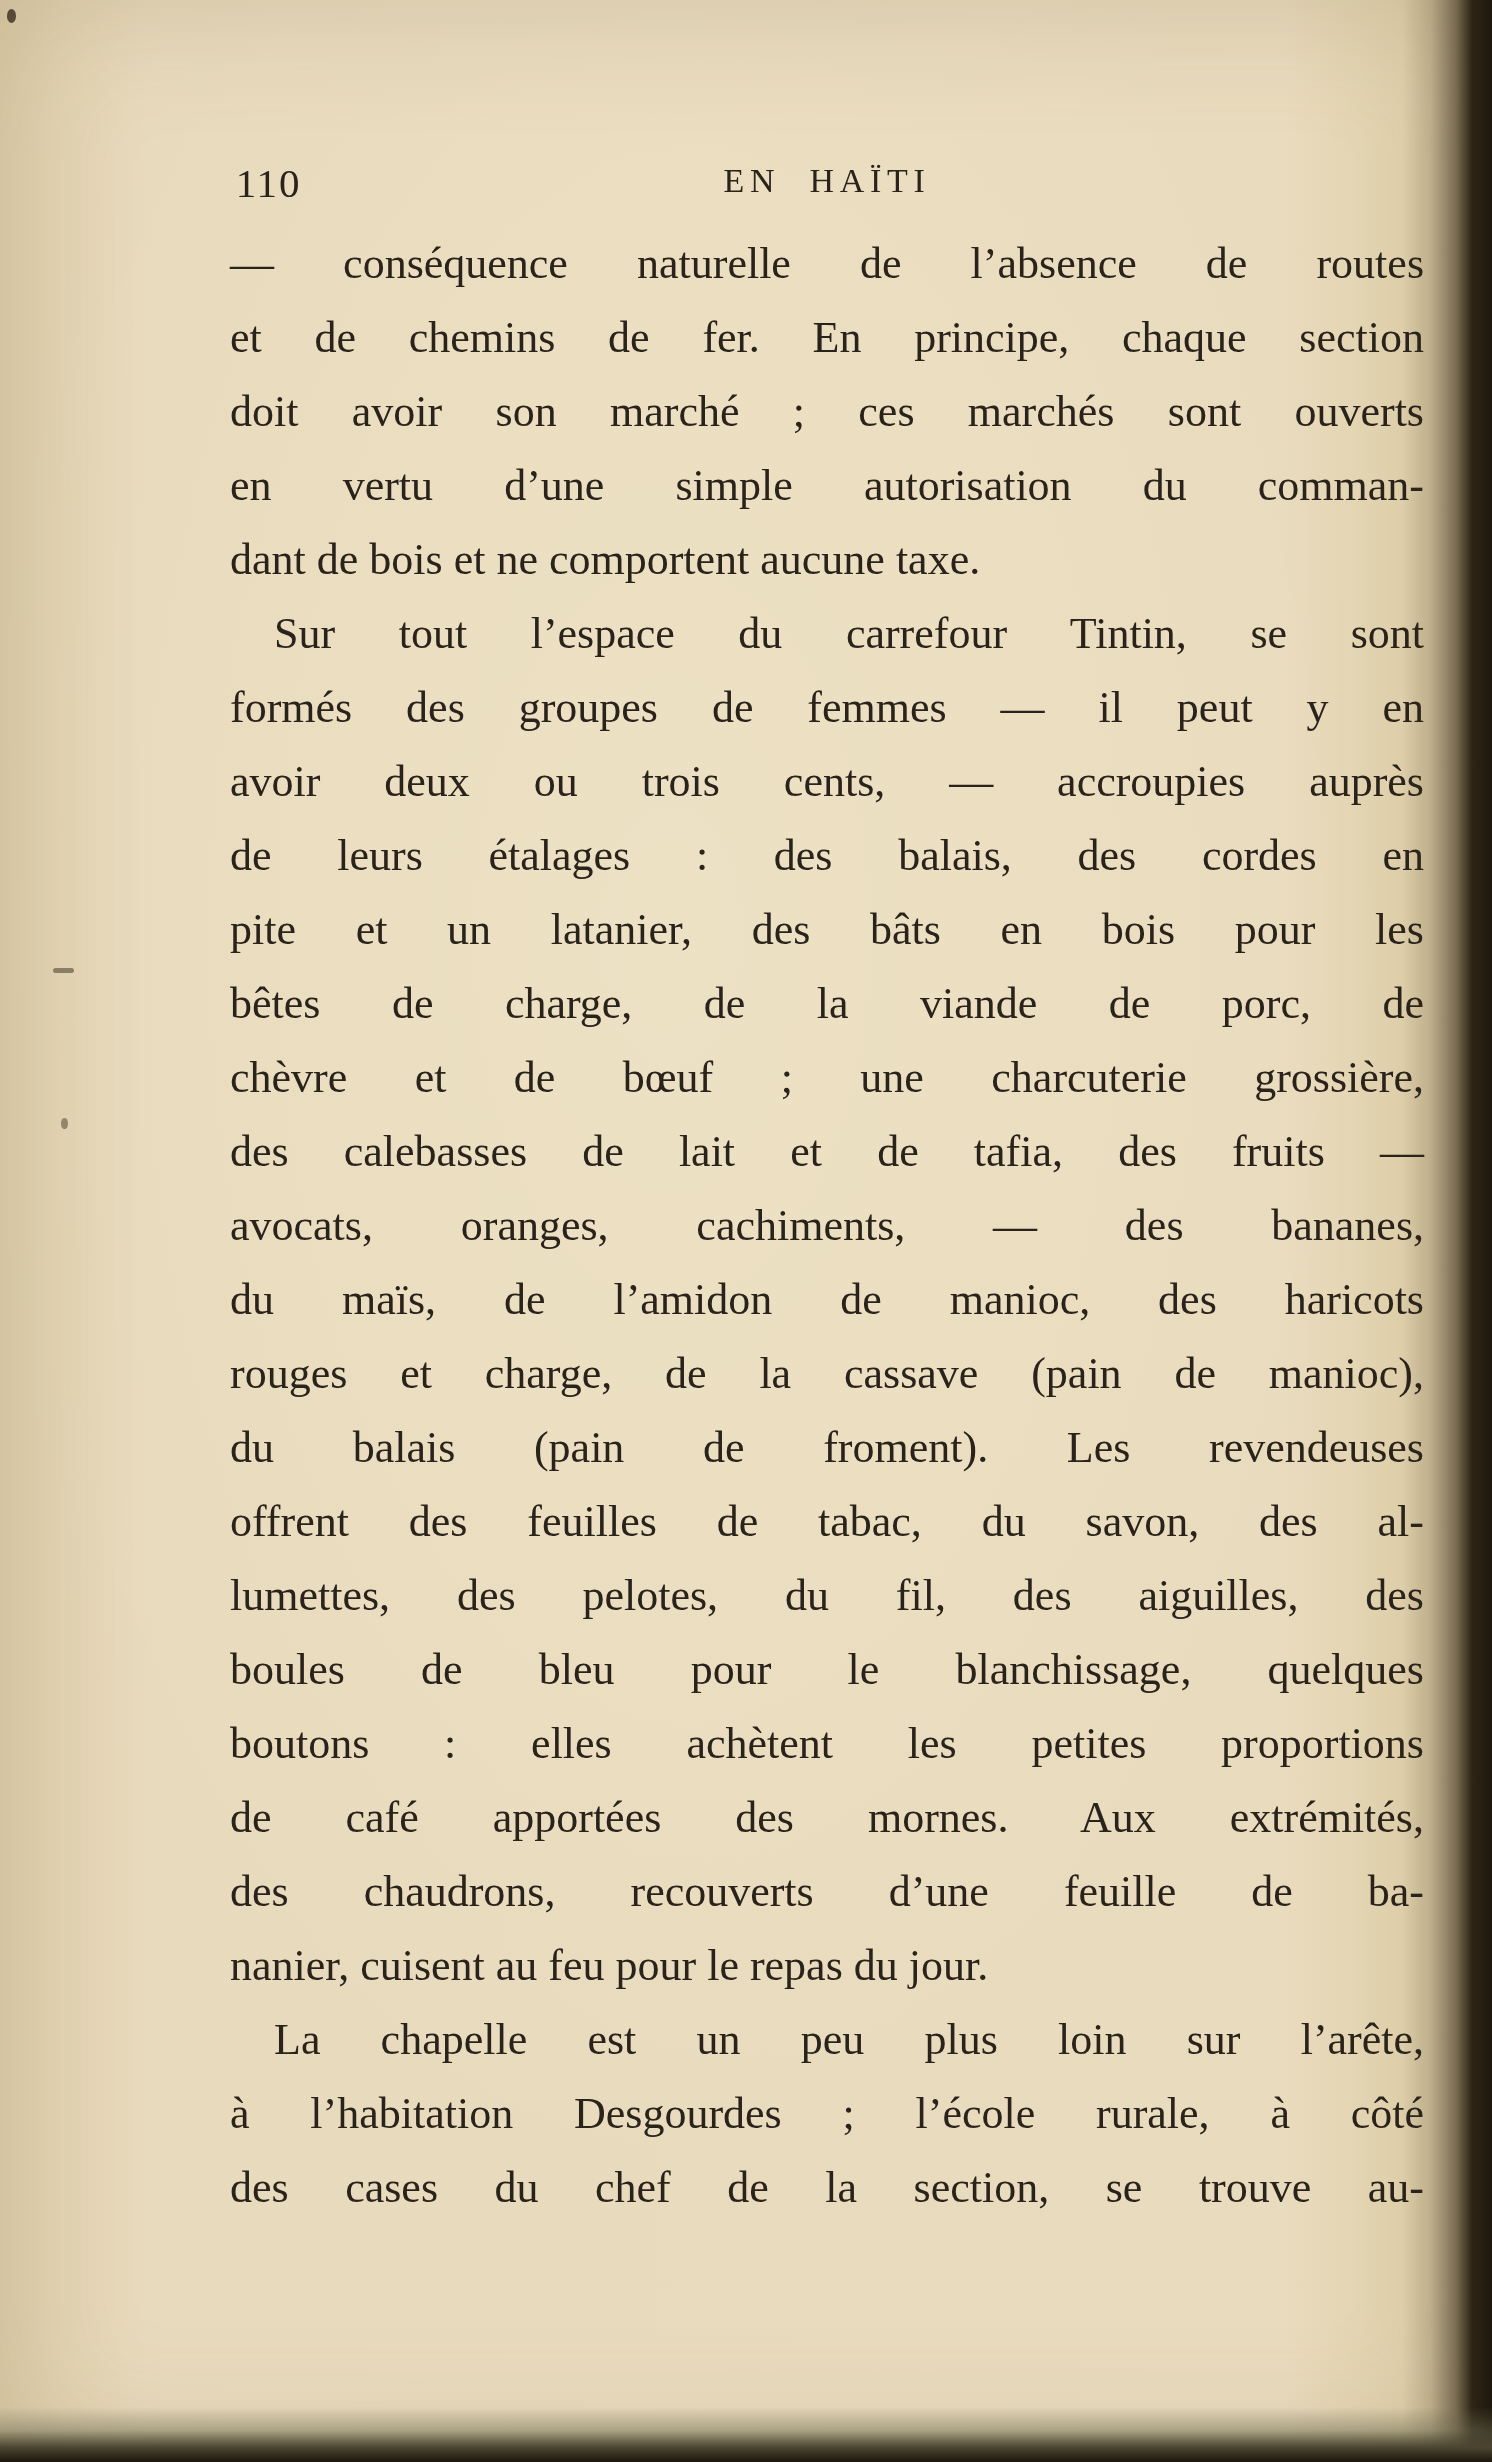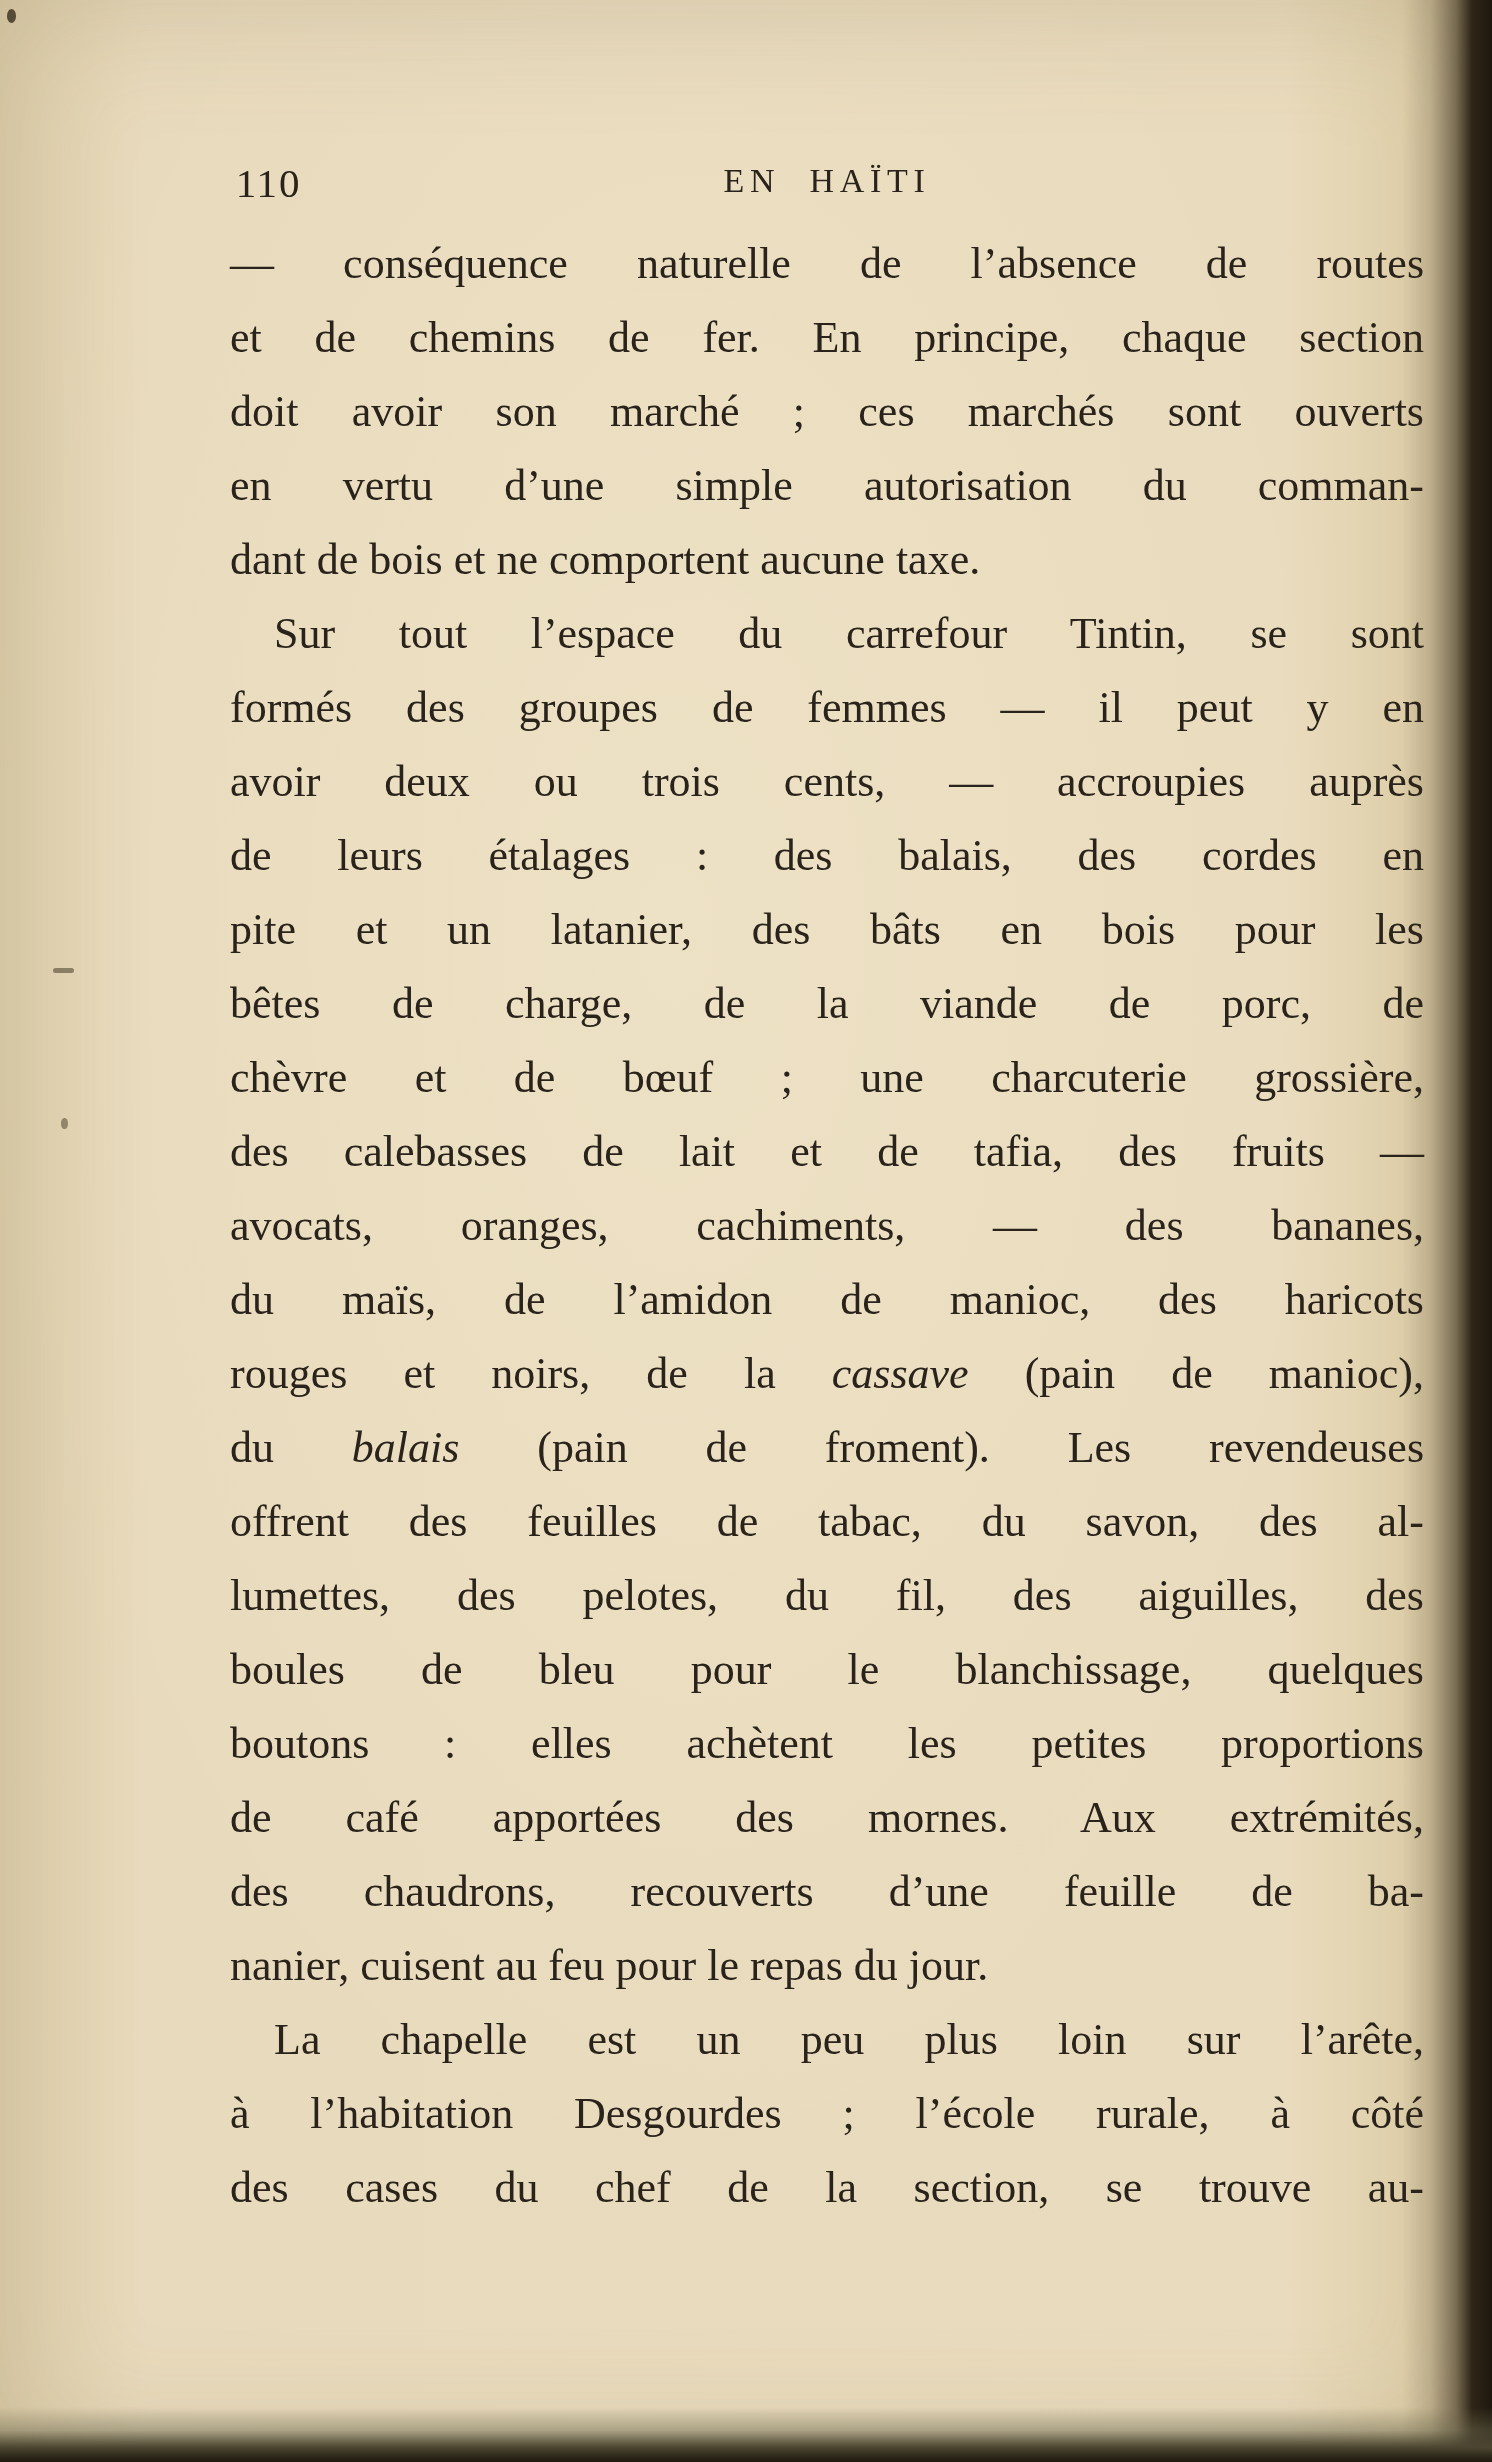--- a/index.html
+++ b/index.html
@@ -67,21 +67,20 @@
 
   .line.flush {
     text-align-last: left;
   }
 
   .line.indent {
     text-indent: 44px;
   }
 
   .italic {
-    font-style: italic;
   }
 
   .right-edge {
     position: absolute;
     top: 0;
     right: 0;
     width: 90px;
     height: 100%;
     background: linear-gradient(to right,
       rgba(60,48,30,0) 0%,
@@ -138,21 +137,21 @@
         <div class="line indent"><span>Sur tout l’espace du carrefour Tintin, se sont</span></div>
         <div class="line"><span>formés des groupes de femmes — il peut y en</span></div>
         <div class="line"><span>avoir deux ou trois cents, — accroupies auprès</span></div>
         <div class="line"><span>de leurs étalages : des balais, des cordes en</span></div>
         <div class="line"><span>pite et un latanier, des bâts en bois pour les</span></div>
         <div class="line"><span>bêtes de charge, de la viande de porc, de</span></div>
         <div class="line"><span>chèvre et de bœuf ; une charcuterie grossière,</span></div>
         <div class="line"><span>des calebasses de lait et de tafia, des fruits —</span></div>
         <div class="line"><span>avocats, oranges, cachiments, — des bananes,</span></div>
         <div class="line"><span>du maïs, de l’amidon de manioc, des haricots</span></div>
-        <div class="line"><span>rouges et noirs, de la </span><span class="italic">cassave</span><span> (pain de manioc),</span></div>
+        <div class="line"><span>rouges et charge, de la </span><span class="italic">cassave</span><span> (pain de manioc),</span></div>
         <div class="line"><span>du </span><span class="italic">balais</span><span> (pain de froment). Les revendeuses</span></div>
         <div class="line"><span>offrent des feuilles de tabac, du savon, des al-</span></div>
         <div class="line"><span>lumettes, des pelotes, du fil, des aiguilles, des</span></div>
         <div class="line"><span>boules de bleu pour le blanchissage, quelques</span></div>
         <div class="line"><span>boutons : elles achètent les petites proportions</span></div>
         <div class="line"><span>de café apportées des mornes. Aux extrémités,</span></div>
         <div class="line"><span>des chaudrons, recouverts d’une feuille de ba-</span></div>
         <div class="line flush"><span>nanier, cuisent au feu pour le repas du jour.</span></div>
       </div>
       <div class="paragraph">

